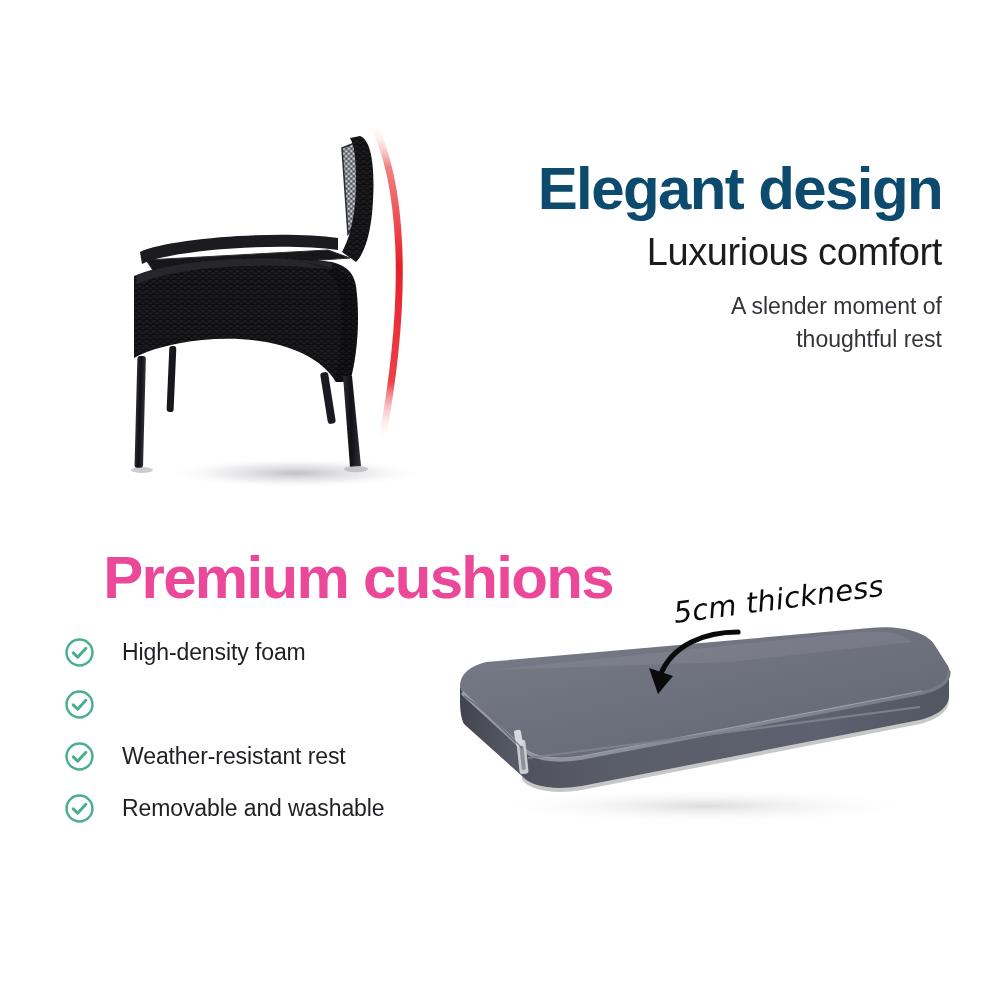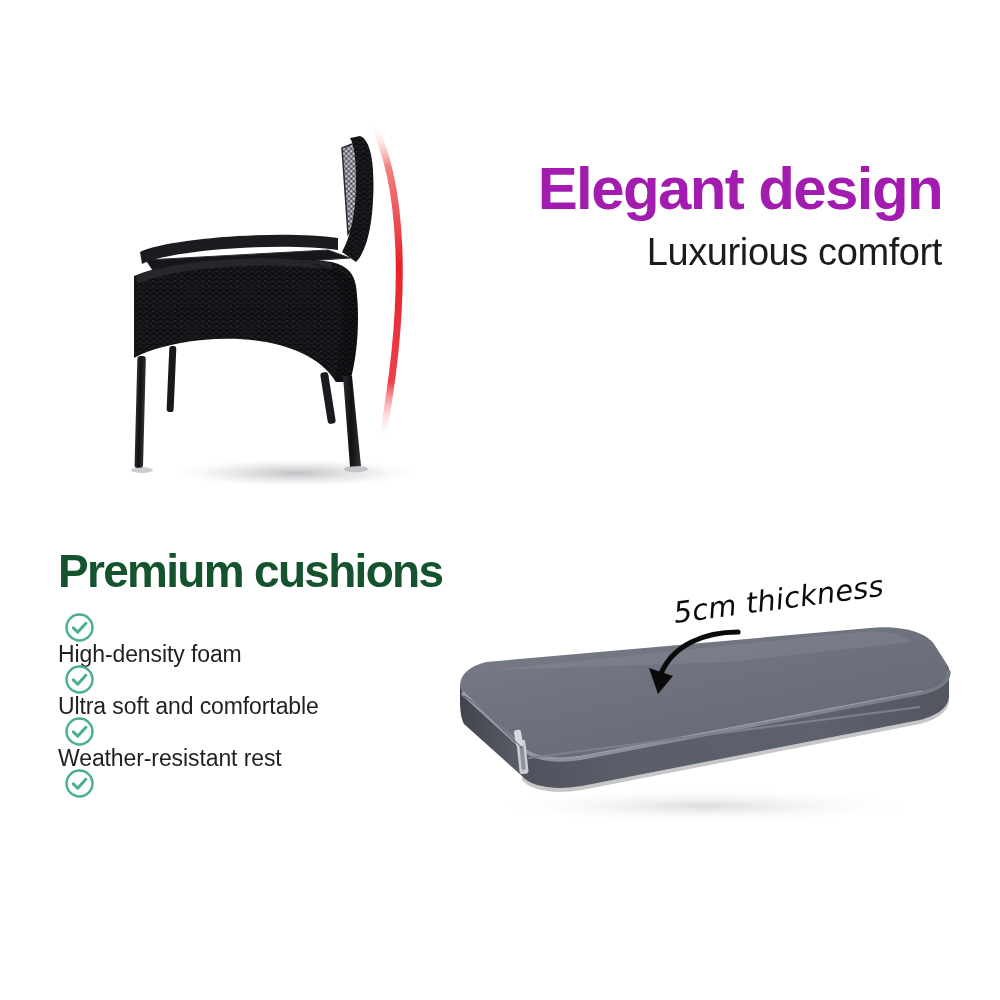--- a/index.html
+++ b/index.html
@@ -21,21 +21,21 @@
   .copy-right {
     position: absolute;
     right: 58px;
     top: 158px;
     width: 520px;
     text-align: right;
   }
   .headline {
     font-size: 60px;
     font-weight: bold;
-    color: #a21caf;
+    color: #0c4a6e;
     letter-spacing: -1.6px;
     line-height: 1.04;
     margin: 0;
     white-space: nowrap;
   }
   .subhead {
     font-size: 38px;
     font-weight: normal;
     color: #1c1c1c;
     letter-spacing: -0.4px;
@@ -51,37 +51,38 @@
   }
 
   
   .section2 {
     position: absolute;
     left: 58px;
     top: 548px;
     width: 600px;
   }
   .heading2 {
-    font-size: 46px;
+    font-size: 60px;
     font-weight: bold;
-    color: #14532d;
+    color: #ec4899;
     letter-spacing: -1.7px;
     line-height: 1;
     margin: 0 0 18px 0;
     white-space: nowrap;
+    text-align: center;
   }
   .bullets {
     list-style: none;
     margin: 0;
     padding: 0;
   }
   .bullet {
     display: flex;
+    align-items: center;
     height: 52px;
-    flex-direction: column;
   }
   .check-icon {
     flex: 0 0 auto;
     width: 31px;
     height: 31px;
     margin-left: 6px;
     margin-right: 27px;
     display: block;
   }
   .bullet-label {
@@ -222,55 +223,59 @@
       <path d="M 233 266 L 242 266 L 251 356 L 240 357 Z" fill="url(#legGrad)"></path>
 
       <ellipse cx="32" cy="360" rx="11" ry="3" fill="#9a9aa1" opacity="0.5"></ellipse>
       <ellipse cx="246" cy="359" rx="12" ry="3.2" fill="#9a9aa1" opacity="0.5"></ellipse>
     </svg>
   </div>
 
   <div class="copy-right">
     <h1 class="headline">Elegant design</h1>
     <p class="subhead">Luxurious comfort</p>
+    <p class="body-copy">
+      <span>A slender moment of</span><br>
+      <span>thoughtful rest</span>
+    </p>
   </div>
 
   <div class="section2">
     <h2 class="heading2">Premium cushions</h2>
     <ul class="bullets">
 
       <li class="bullet">
         <svg class="check-icon" viewBox="0 0 32 32">
           <circle cx="16" cy="16" r="13.4" fill="none" stroke="#4baf8a" stroke-width="2.5"></circle>
           <path d="M 9.6 16.4 L 14.1 20.8 L 22.6 11.6" fill="none" stroke="#4baf8a" stroke-width="3.1" stroke-linecap="round" stroke-linejoin="round"></path>
         </svg>
         <span class="bullet-label">High-density foam</span>
       </li>
 
       <li class="bullet">
         <svg class="check-icon" viewBox="0 0 32 32">
           <circle cx="16" cy="16" r="13.4" fill="none" stroke="#4baf8a" stroke-width="2.5"></circle>
           <path d="M 9.6 16.4 L 14.1 20.8 L 22.6 11.6" fill="none" stroke="#4baf8a" stroke-width="3.1" stroke-linecap="round" stroke-linejoin="round"></path>
         </svg>
-        <span class="bullet-label">Ultra soft and comfortable</span>
       </li>
 
       <li class="bullet">
         <svg class="check-icon" viewBox="0 0 32 32">
           <circle cx="16" cy="16" r="13.4" fill="none" stroke="#4baf8a" stroke-width="2.5"></circle>
           <path d="M 9.6 16.4 L 14.1 20.8 L 22.6 11.6" fill="none" stroke="#4baf8a" stroke-width="3.1" stroke-linecap="round" stroke-linejoin="round"></path>
         </svg>
         <span class="bullet-label">Weather-resistant rest</span>
       </li>
 
       <li class="bullet">
         <svg class="check-icon" viewBox="0 0 32 32">
           <circle cx="16" cy="16" r="13.4" fill="none" stroke="#4baf8a" stroke-width="2.5"></circle>
           <path d="M 9.6 16.4 L 14.1 20.8 L 22.6 11.6" fill="none" stroke="#4baf8a" stroke-width="3.1" stroke-linecap="round" stroke-linejoin="round"></path>
         </svg>
+        <span class="bullet-label">Removable and washable</span>
       </li>
 
     </ul>
   </div>
 
   <div class="cushion-stage">
     <svg class="cushion-svg" viewBox="0 0 540 260" xmlns="http://www.w3.org/2000/svg">
       <defs>
         <linearGradient id="topFace" x1="0.1" y1="0" x2="0.9" y2="1">
           <stop offset="0%" stop-color="#787c88"></stop>

